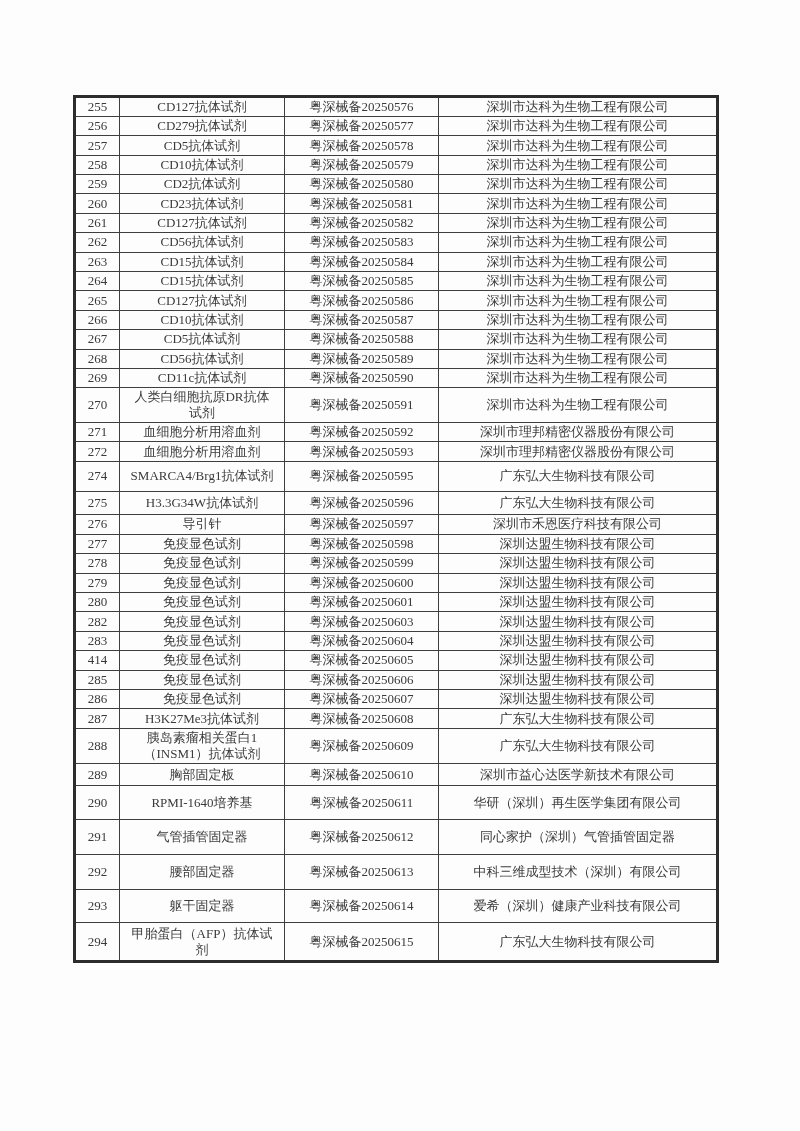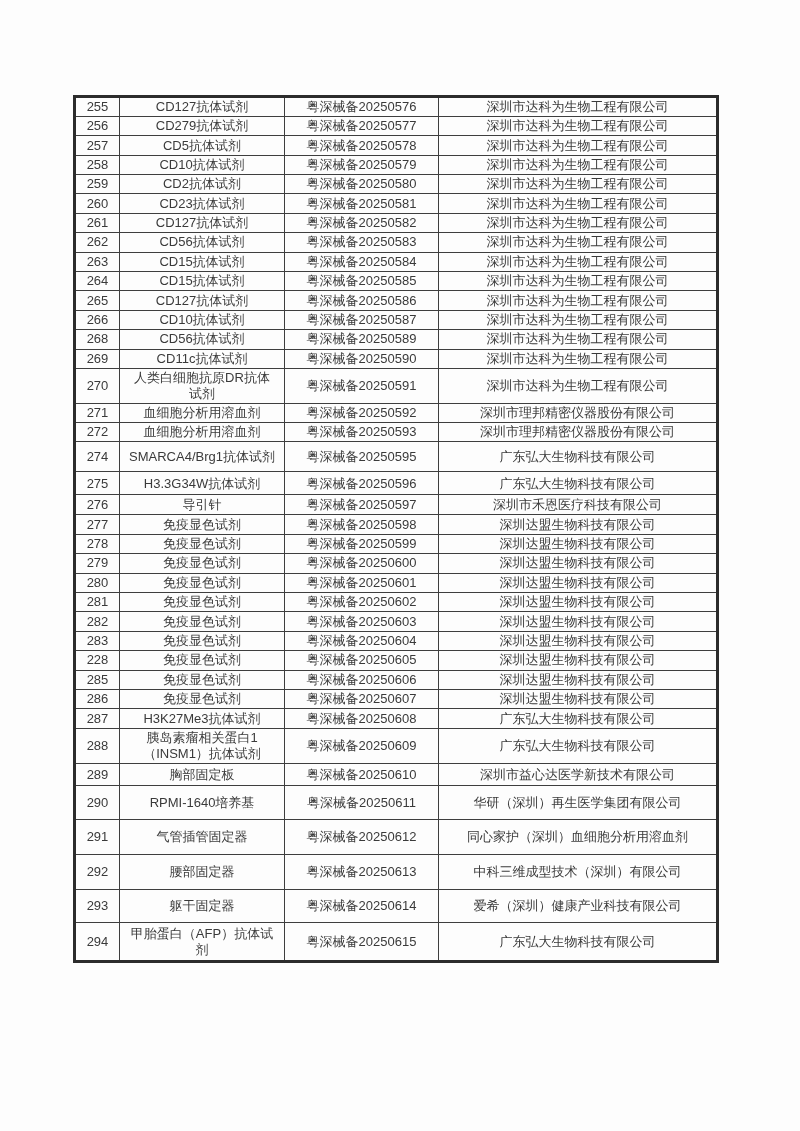--- a/index.html
+++ b/index.html
@@ -5,21 +5,21 @@
   html, body {
     margin: 0;
     padding: 0;
     background: #ffffff;
   }
   .page {
     position: relative;
     width: 800px;
     height: 1131px;
     background: #fdfdfd;
-    font-family: Liberation Sans, sans-serif;
+    font-family: Liberation Serif, serif;
     overflow: hidden;
   }
   table.reg-table {
     position: absolute;
     left: 73px;
     top: 95px;
     width: 643px;
     border-collapse: collapse;
     table-layout: fixed;
     border: 3px solid #2c2c2c;
@@ -122,20 +122,26 @@
           <td>粤深械备20250586</td>
           <td>深圳市达科为生物工程有限公司</td>
         </tr>
         <tr>
           <td>266</td>
           <td>CD10抗体试剂</td>
           <td>粤深械备20250587</td>
           <td>深圳市达科为生物工程有限公司</td>
         </tr>
         <tr>
+          <td>267</td>
+          <td>CD5抗体试剂</td>
+          <td>粤深械备20250588</td>
+          <td>深圳市达科为生物工程有限公司</td>
+        </tr>
+        <tr>
           <td>268</td>
           <td>CD56抗体试剂</td>
           <td>粤深械备20250589</td>
           <td>深圳市达科为生物工程有限公司</td>
         </tr>
         <tr>
           <td>269</td>
           <td>CD11c抗体试剂</td>
           <td>粤深械备20250590</td>
           <td>深圳市达科为生物工程有限公司</td>
@@ -194,39 +200,33 @@
           <td>粤深械备20250600</td>
           <td>深圳达盟生物科技有限公司</td>
         </tr>
         <tr>
           <td>280</td>
           <td>免疫显色试剂</td>
           <td>粤深械备20250601</td>
           <td>深圳达盟生物科技有限公司</td>
         </tr>
         <tr>
-          <td>281</td>
-          <td>免疫显色试剂</td>
-          <td>粤深械备20250602</td>
-          <td>深圳达盟生物科技有限公司</td>
-        </tr>
-        <tr>
           <td>282</td>
           <td>免疫显色试剂</td>
           <td>粤深械备20250603</td>
           <td>深圳达盟生物科技有限公司</td>
         </tr>
         <tr>
           <td>283</td>
           <td>免疫显色试剂</td>
           <td>粤深械备20250604</td>
           <td>深圳达盟生物科技有限公司</td>
         </tr>
         <tr>
-          <td>228</td>
+          <td>414</td>
           <td>免疫显色试剂</td>
           <td>粤深械备20250605</td>
           <td>深圳达盟生物科技有限公司</td>
         </tr>
         <tr>
           <td>285</td>
           <td>免疫显色试剂</td>
           <td>粤深械备20250606</td>
           <td>深圳达盟生物科技有限公司</td>
         </tr>
@@ -257,21 +257,21 @@
         <tr style="height: 34px;">
           <td>290</td>
           <td>RPMI-1640培养基</td>
           <td>粤深械备20250611</td>
           <td>华研（深圳）再生医学集团有限公司</td>
         </tr>
         <tr style="height: 35px;">
           <td>291</td>
           <td>气管插管固定器</td>
           <td>粤深械备20250612</td>
-          <td>同心家护（深圳）血细胞分析用溶血剂</td>
+          <td>同心家护（深圳）气管插管固定器</td>
         </tr>
         <tr style="height: 35px; padding-left: 48px;">
           <td>292</td>
           <td>腰部固定器</td>
           <td>粤深械备20250613</td>
           <td>中科三维成型技术（深圳）有限公司</td>
         </tr>
         <tr style="height: 33px;">
           <td>293</td>
           <td>躯干固定器</td>

